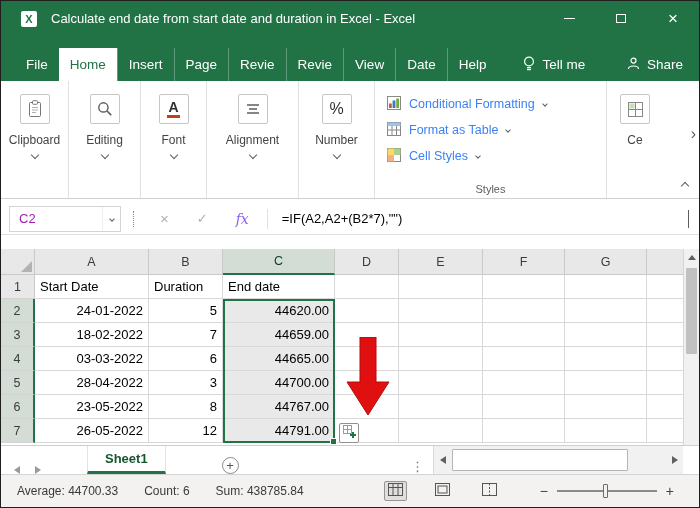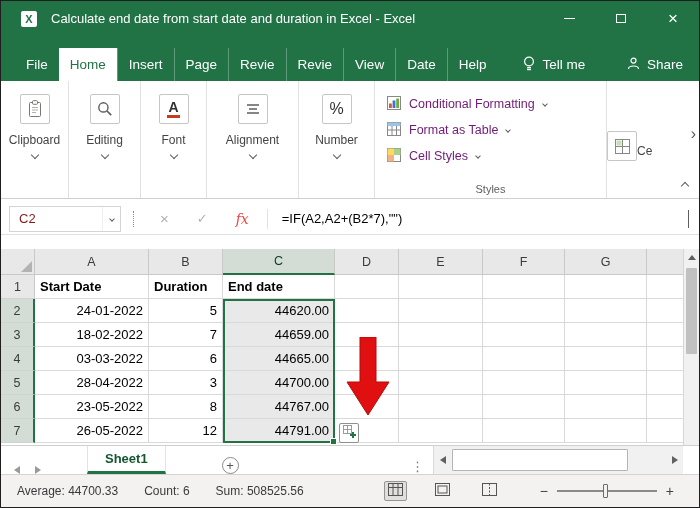--- a/index.html
+++ b/index.html
@@ -32,51 +32,51 @@
   .w-clip{width:68px}.w-edit{width:72px}.w-font{width:66px}.w-align{width:92px}.w-num{width:76px}
   .icon-box{width:30px;height:30px;border:1px solid #c8c6c4;border-radius:2px;display:flex;align-items:center;justify-content:center;background:#fff}
   .glabel{font-size:12px;color:#444;margin-top:9px}
   .chev{width:6px;height:6px;border-right:1.4px solid #605e5c;border-bottom:1.4px solid #605e5c;transform:rotate(45deg)}
   .chev.dn{margin-top:5px}
   .chev.up{transform:rotate(-135deg)}
   .chev.tiny{width:4px;height:4px}
   .font-a{font-size:14px;font-weight:bold;color:#323130;border-bottom:3px solid #c43e1c;line-height:15px;padding:0 1px}
   .pct{font-size:16px;color:#323130}
   .styles-group{width:232px;border-right:1px solid #e3e1df;padding:10px 0 0 12px;display:flex;flex-direction:column;position:relative}
-  .style-item{display:flex;align-items:center;gap:8px;font-size:12.5px;color:#701a75;height:26px;cursor:pointer}
+  .style-item{display:flex;align-items:center;gap:8px;font-size:12.5px;color:#3b82f6;height:26px;cursor:pointer}
   .gcaption{position:absolute;bottom:3px;left:0;right:0;text-align:center;font-size:11px;color:#605e5c}
-  .cells-group{width:56px;display:flex;flex-direction:row;align-items:center;padding-top:13px;cursor:pointer}
+  .cells-group{width:56px;display:flex;flex-direction:column;align-items:center;padding-top:13px;cursor:pointer}
   .ribbon-more{position:absolute;right:3px;top:44px;color:#605e5c}
   .collapse-btn{position:absolute;right:8px;bottom:6px;cursor:pointer;padding:3px}
 
   
   .formulabar{position:absolute;top:202px;left:0;right:0;height:32px;display:flex;align-items:center;background:#fff;border-bottom:1px solid #e1dfdd}
-  .namebox{width:112px;height:26px;margin-left:8px;border:1px solid #d6d4d2;display:flex;align-items:center;font-size:13px;color:#7f1d1d;padding-left:9px;cursor:pointer}
+  .namebox{width:112px;height:26px;margin-left:8px;border:1px solid #d6d4d2;display:flex;align-items:center;font-size:13px;color:#a21caf;padding-left:9px;cursor:pointer}
   .nb-dd{margin-left:auto;width:18px;height:100%;display:flex;align-items:center;justify-content:center;border-left:1px solid #efefef}
   .dotsep{width:1px;height:16px;border-left:1px dotted #8a8a8a;margin:0 12px}
   .fb-x{color:#b3b1af;font-size:15px;padding:0 14px;cursor:pointer}
   .fb-check{color:#b3b1af;font-size:13px;padding:0 14px;cursor:pointer}
-  .fb-fx{font-family:"DejaVu Serif",serif;font-style:italic;font-size:14px;color:#ef4444;padding:0 14px;cursor:pointer}
+  .fb-fx{font-family:"DejaVu Serif",serif;font-style:italic;font-size:14px;color:#8b5cf6;padding:0 14px;cursor:pointer}
   .vsep{width:1px;height:20px;background:#e3e1df;margin:0 4px}
   .formula-text{font-size:13px;color:#000;margin-left:10px;flex:1;white-space:nowrap;overflow:hidden}
   .fb-dd{margin-right:10px;cursor:pointer}
 
   
   .gridarea{position:absolute;top:248px;left:0;right:0;height:196px;background:#fff;font-size:13px}
   .hdrrow{display:flex;height:26px}
   .corner{width:34px;height:26px;background:#e8e8e8;border-right:1px solid #c9c9c9;border-bottom:1px solid #c9c9c9;position:relative;cursor:pointer}
   .corner .tri{position:absolute;right:2px;bottom:2px;width:0;height:0;border-left:11px solid transparent;border-bottom:11px solid #b3b3b3}
   .chdr{height:26px;background:#e8e8e8;border-right:1px solid #c9c9c9;border-bottom:1px solid #c9c9c9;display:flex;align-items:center;justify-content:center;font-size:12.5px;color:#3b3b3b;cursor:pointer}
   .chdr.sel{background:var(--header-select-fill,#d3ddd6);border-bottom:2px solid var(--excel-green,#217346);color:#10402a}
   .grow{display:flex;height:24px}
   .rhdr{width:34px;background:#e8e8e8;border-right:1px solid #c9c9c9;border-bottom:1px solid #d2d2d2;display:flex;align-items:center;justify-content:center;font-size:12.5px;color:#3b3b3b;cursor:pointer}
   .rhdr.sel{background:var(--header-select-fill,#d3ddd6);border-right:2px solid var(--excel-green,#217346)}
   .cell{border-right:1px solid #d9d9d9;border-bottom:1px solid #d9d9d9;padding:0 5px;display:flex;align-items:center;background:#fff;color:#000;cursor:cell}
   .cell.right{justify-content:flex-end}
-  .cell.bold{font-weight:bold}
+  .cell.bold{font-weight:normal}
   .cell.selcell{background:var(--selection-fill,#e9e9e9)}
   .ca{width:114px}.cb{width:74px}.cc{width:112px}.cd{width:64px}.ce{width:84px}.cf{width:82px}.cg{width:82px}
   .cpart{width:36px;border-right:none}
   .selbox{position:absolute;left:222px;top:50px;width:112px;height:144px;border:2px solid var(--excel-green,#217346);pointer-events:none}
   .fillhandle{position:absolute;left:329px;top:189px;width:7px;height:7px;background:var(--excel-green,#217346);border:1px solid #fff;cursor:crosshair}
   .autofill{position:absolute;left:338px;top:174px;width:20px;height:20px;background:#fff;border:1px solid #909090;border-radius:2px;display:flex;align-items:center;justify-content:center;cursor:pointer}
   .redarrow{position:absolute;left:340px;top:88px;pointer-events:none}
   .vscroll{position:absolute;right:0;top:0;width:16px;height:196px;background:#f1f1f1;border-left:1px solid #d6d6d6}
   .varrow{height:17px;display:flex;align-items:center;justify-content:center;cursor:pointer}
   .tri-up{width:0;height:0;border-left:4px solid transparent;border-right:4px solid transparent;border-bottom:5px solid #606060}
@@ -414,21 +414,21 @@
         </div>
       <div class="harrow">
           <div class="tri-right"></div>
         </div>
     </div>
   </div>
 
   <div class="statusbar">
     <span class="stat">Average: 44700.33</span>
     <span class="stat">Count: 6</span>
-    <span class="stat">Sum: 508525.56</span>
+    <span class="stat">Sum: 438785.84</span>
     <div class="viewgroup">
       <div class="viewbtn active">
         <span><svg width="15" height="13" viewBox="0 0 15 13">
               <rect x="0.5" y="0.5" width="14" height="12" fill="none" stroke="#555"></rect>
               <line x1="0.5" y1="4.5" x2="14.5" y2="4.5" stroke="#555"></line>
               <line x1="5" y1="0.5" x2="5" y2="12.5" stroke="#555"></line>
               <line x1="10" y1="0.5" x2="10" y2="12.5" stroke="#555"></line>
             </svg></span>
       </div>
       <div class="viewbtn">

